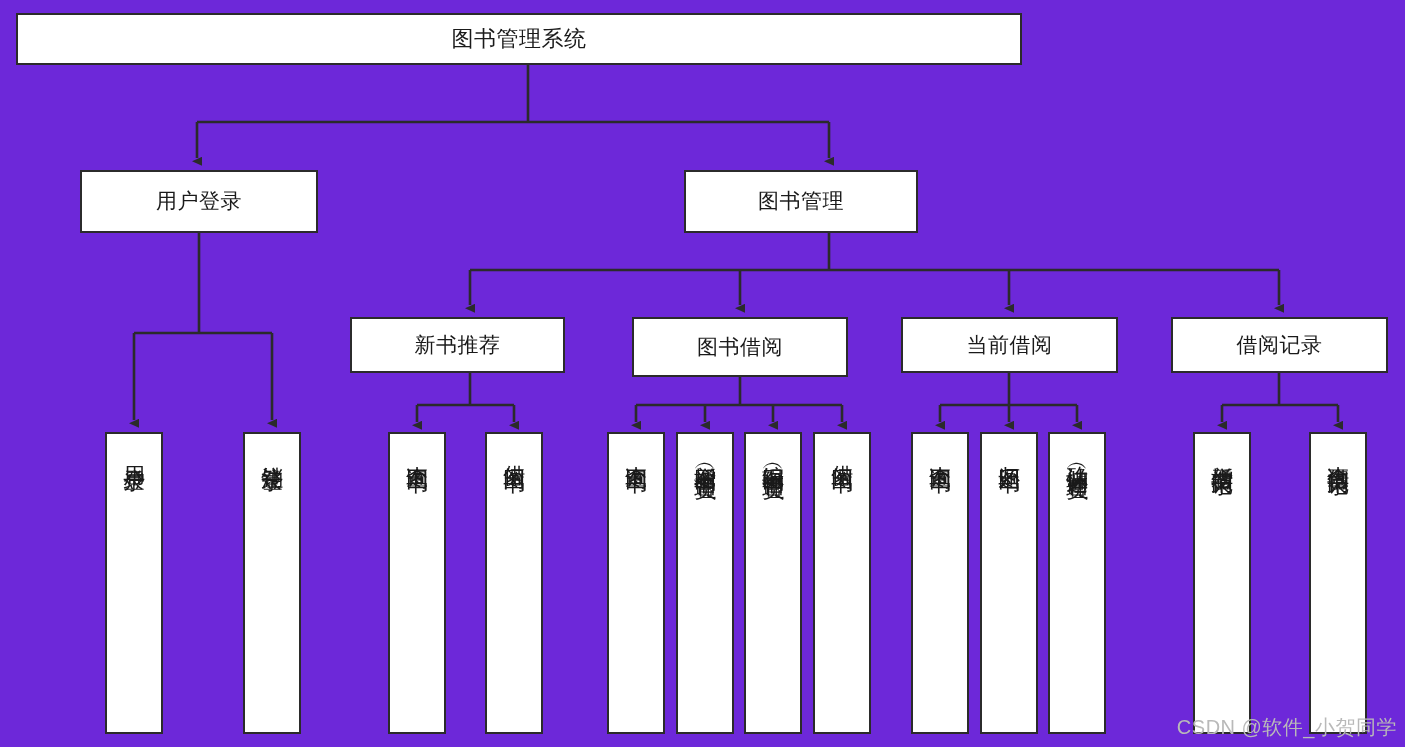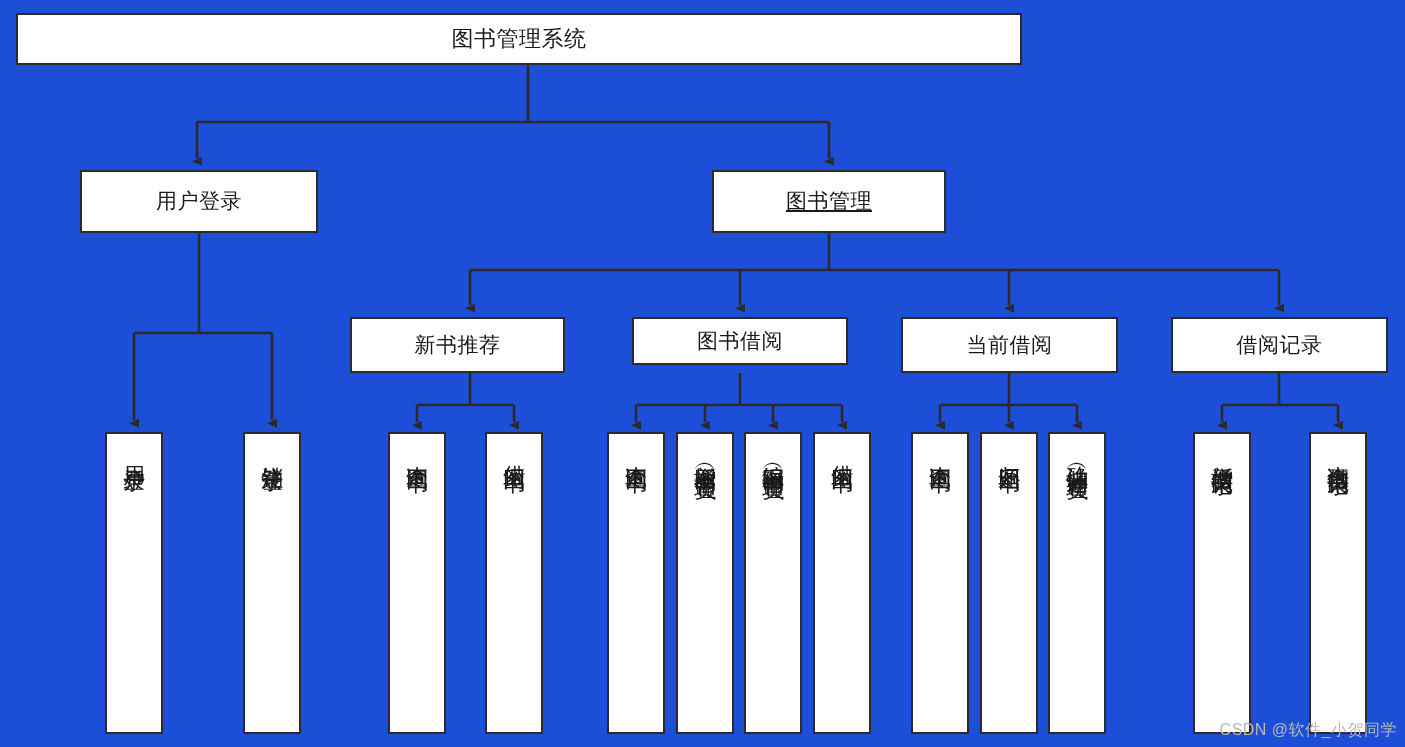--- a/index.html
+++ b/index.html
@@ -8,21 +8,21 @@
     padding: 0;
     background: #ffffff;
   }
   body {
     font-family: "Liberation Sans", "DejaVu Sans", sans-serif;
   }
   #diagram-root {
     position: relative;
     width: 1405px;
     height: 747px;
-    background: #1d4ed8;
+    background: #6d28d9;
     overflow: hidden;
   }
   #edges-layer {
     position: absolute;
     left: 0;
     top: 0;
     width: 1405px;
     height: 747px;
     pointer-events: none;
   }
@@ -60,21 +60,21 @@
     text-orientation: upright;
     font-size: 22px;
     line-height: 1.12;
     letter-spacing: 2px;
     white-space: nowrap;
   }
   #watermark {
     position: absolute;
     right: 8px;
     bottom: 6px;
-    font-size: 16px;
+    font-size: 20px;
     color: #b9b9b9;
     z-index: 5;
     white-space: nowrap;
     letter-spacing: 0.5px;
   }
 </style>
 </head>
 <body>
 
 <div id="diagram-root">
@@ -129,28 +129,28 @@
     </g>
   </svg>
 
   <div class="node root horizontal" style="left:16px; top:13px; width:1006px; height:52px;">
     <span class="node-label">图书管理系统</span>
   </div>
 
   <div class="node horizontal" style="left:80px; top:170px; width:238px; height:63px;">
     <span class="node-label">用户登录</span>
   </div>
-  <div class="node horizontal" style="left:712px; top:170px; width:234px; height:63px;text-decoration:underline;">
+  <div class="node horizontal" style="left:684px; top:170px; width:234px; height:63px;">
     <span class="node-label">图书管理</span>
   </div>
 
   <div class="node horizontal" style="left:350px; top:317px; width:215px; height:56px;">
     <span class="node-label">新书推荐</span>
   </div>
-  <div class="node horizontal" style="left:632px; top:317px; width:216px; height:48px;">
+  <div class="node horizontal" style="left:632px; top:317px; width:216px; height:60px;">
     <span class="node-label">图书借阅</span>
   </div>
   <div class="node horizontal" style="left:901px; top:317px; width:217px; height:56px;font-family:Liberation Serif, serif;">
     <span class="node-label">当前借阅</span>
   </div>
   <div class="node horizontal" style="left:1171px; top:317px; width:217px; height:56px;">
     <span class="node-label">借阅记录</span>
   </div>
 
   <div class="node vertical" style="left:105px; top:432px; width:58px; height:302px;">

